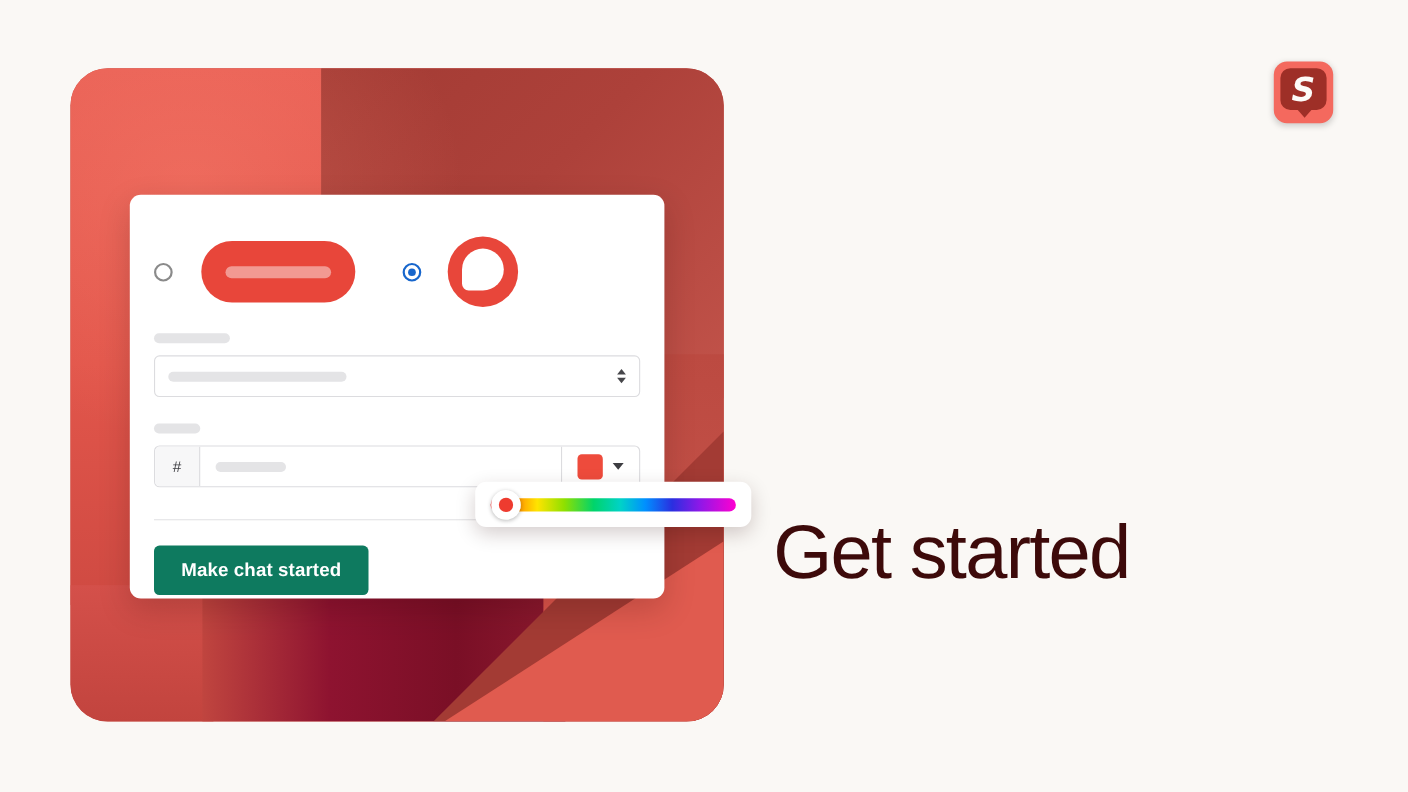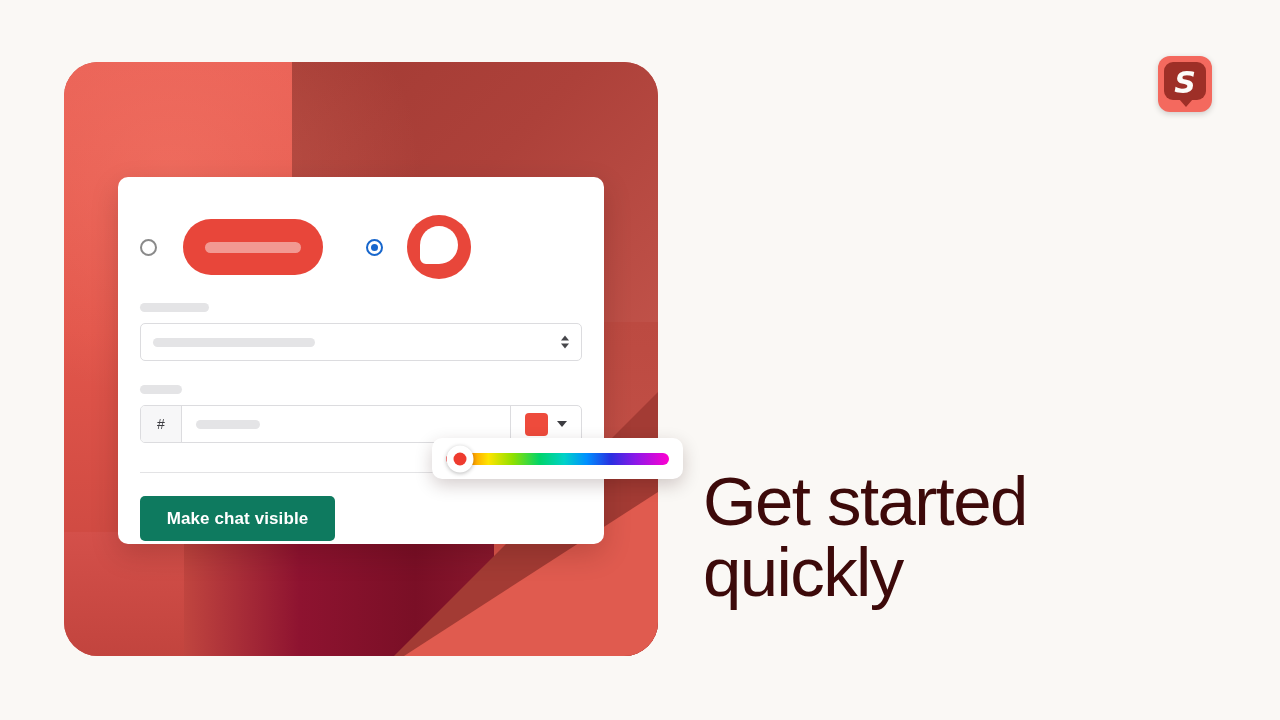--- a/index.html
+++ b/index.html
@@ -371,27 +371,26 @@
       <div class="color-input-placeholder"></div>
     </div>
     <div class="color-swatch-btn">
       <span class="color-swatch"></span>
       <span class="caret-down"></span>
     </div>
   </div>
 
   <div class="card-divider"></div>
 
-  <button class="primary-button">Make chat visible</button>
+  <button class="primary-button">Make chat started</button>
 </div>
 
 <div class="hue-popover">
   <div class="hue-track">
     <div class="hue-handle">
       <span class="hue-handle-dot"></span>
     </div>
   </div>
 </div>
 
 <div class="headline">
   <div>Get started</div>
-  <div>quickly</div>
 </div>
 
 </body></html>

